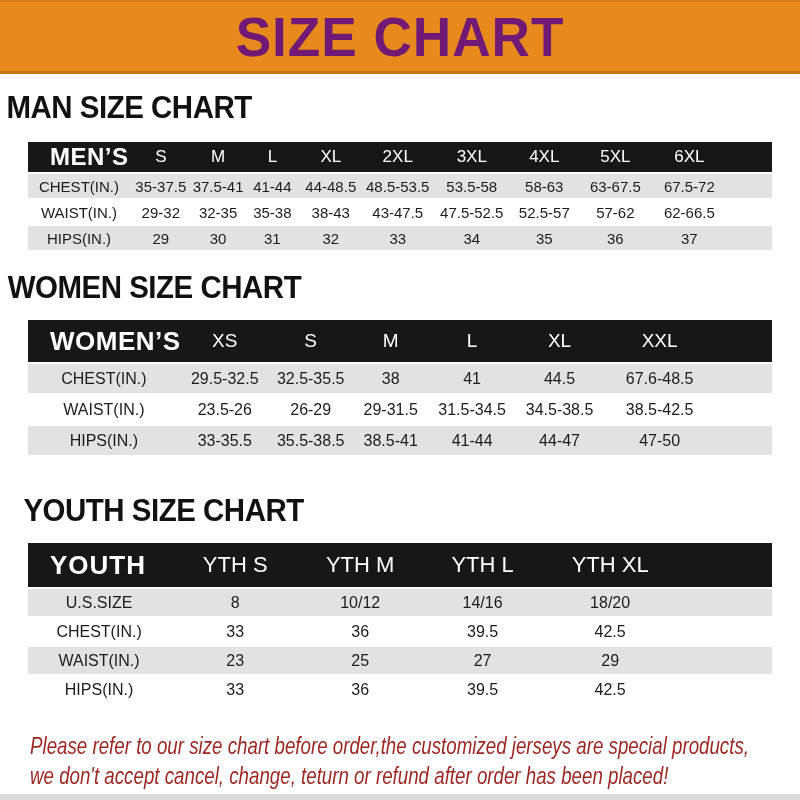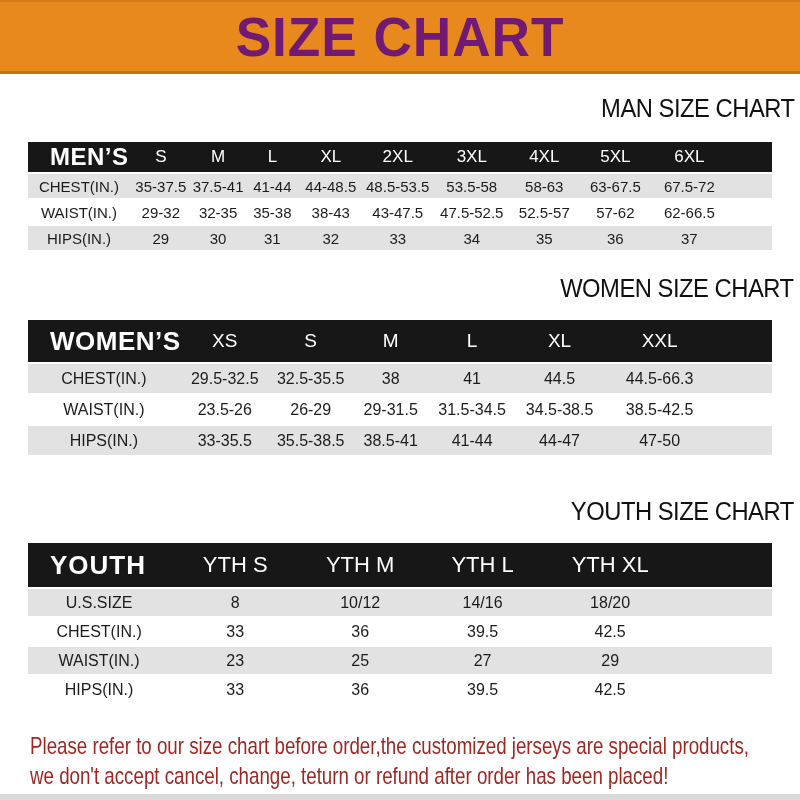--- a/index.html
+++ b/index.html
@@ -29,23 +29,23 @@
     margin: 0;
     font-size: 56px;
     font-weight: bold;
     color: #701a75;
     letter-spacing: 1px;
     line-height: 1;
   }
   .condense-95 { display: inline-block; transform: scaleX(0.95); }
   
   h2 {
-    text-align: right;
-    font-size: 25px;
-    font-weight: normal;
+    text-align: left;
+    font-size: 31px;
+    font-weight: bold;
     color: #111111;
     letter-spacing: -0.5px;
     line-height: 36px;
     margin: 0;
   }
   .h2-men   { margin: 16px 0 14px 0; }
   .h2-women { margin: 18px 0 12px 0; }
   .h2-youth { margin: 36px 0 12px 16px; }
   
   table {
@@ -93,20 +93,21 @@
   
   .footer {
     margin: 26px 0 0 30px;
   }
   .footer p {
     margin: 0;
     line-height: 30px;
     color: #9C2824;
     font-size: 24px;
     white-space: nowrap;
+    font-style: italic;
   }
   .footer p span {
     display: inline-block;
     transform: scaleX(0.78);
     transform-origin: 0 50%;
   }
   .bottom-strip {
     position: absolute;
     left: 0;
     bottom: 0;
@@ -225,21 +226,21 @@
           </tr>
         </thead>
         <tbody>
           <tr>
             <td>CHEST(IN.)</td>
             <td>29.5-32.5</td>
             <td>32.5-35.5</td>
             <td>38</td>
             <td>41</td>
             <td>44.5</td>
-            <td>44.5-66.3</td>
+            <td>67.6-48.5</td>
             <td></td>
           </tr>
           <tr>
             <td>WAIST(IN.)</td>
             <td>23.5-26</td>
             <td>26-29</td>
             <td>29-31.5</td>
             <td>31.5-34.5</td>
             <td>34.5-38.5</td>
             <td>38.5-42.5</td>

